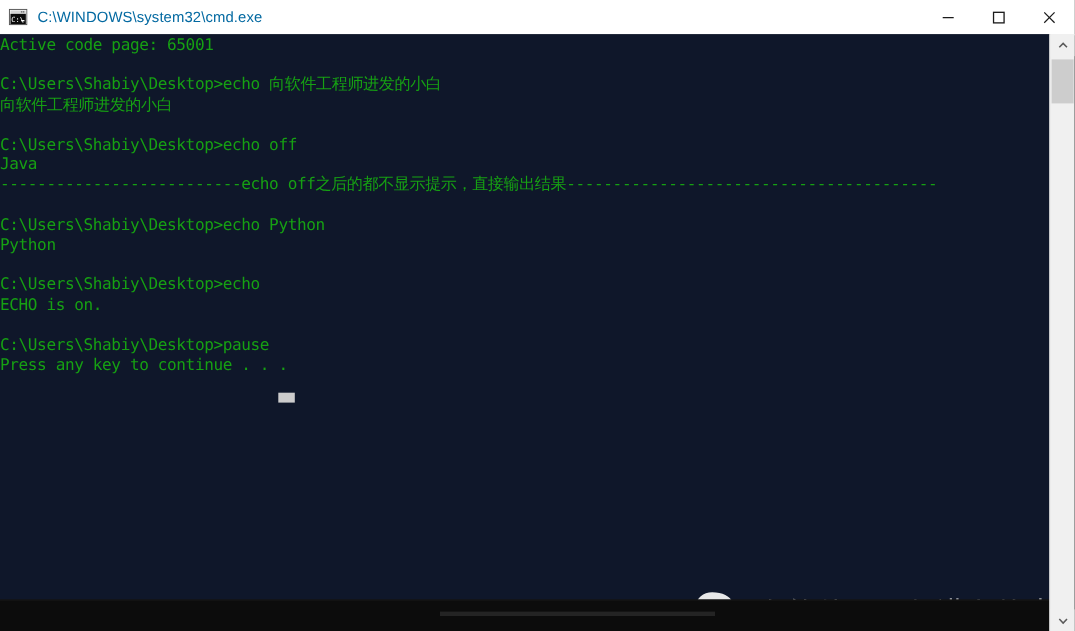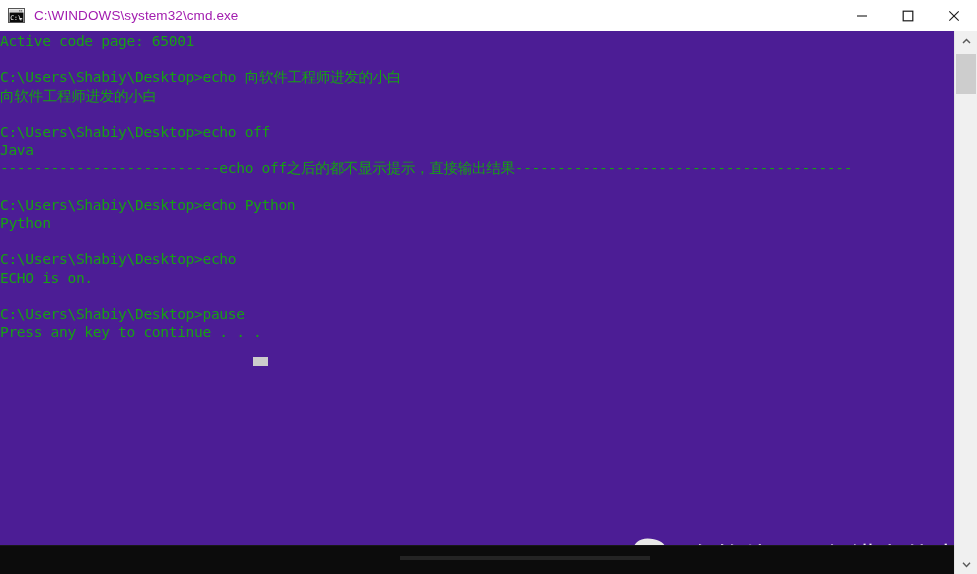--- a/index.html
+++ b/index.html
@@ -37,21 +37,21 @@
     width: 17px;
     height: 15px;
     margin-left: 8px;
     margin-right: 9px;
     flex: 0 0 auto;
     position: relative;
   }
   #title-text {
     font-family: "Liberation Sans", sans-serif;
     font-size: 13.5px;
-    color: #a21caf;
+    color: #0369a1;
     white-space: nowrap;
     letter-spacing: 0.1px;
   }
   .win-btns {
     position: absolute;
     top: 0;
     right: 0;
     height: 31px;
     display: flex;
   }
@@ -68,21 +68,21 @@
   }
   .win-btn svg { display: block; }
 
   
   #console {
     position: absolute;
     top: 31px;
     left: 0;
     width: 955px;
     height: 529px;
-    background: #4c1d95;
+    background: #0f172a;
     overflow: hidden;
   }
   #console-text {
     position: absolute;
     top: 1px;
     left: 0;
     margin: 0;
     padding: 0;
     font-family: "DejaVu Sans Mono", monospace;
     font-size: 14.6px;

